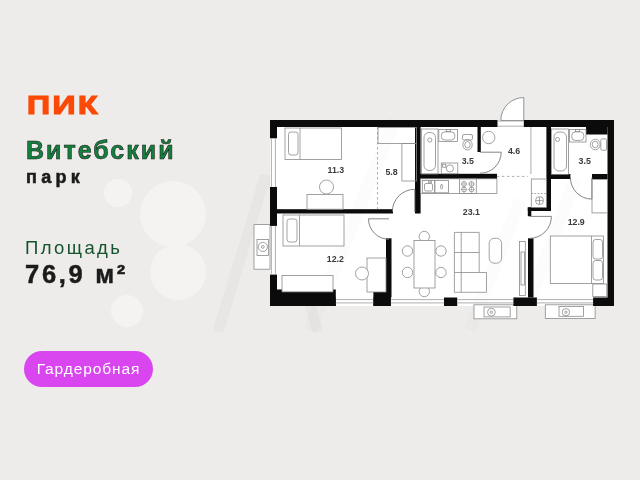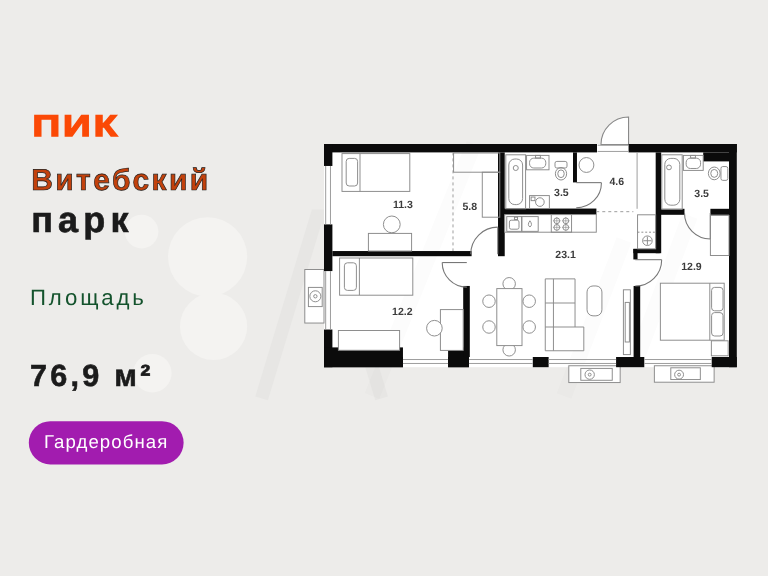--- a/index.html
+++ b/index.html
@@ -12,29 +12,29 @@
 <svg class="abs" style="left:0;top:0" width="640" height="480" viewBox="0 0 640 480">
   <path d="M 218,332 L 264,180 L 272,180 L 318,332" fill="none" stroke="#e7e6e4" stroke-width="11"></path>
   <circle cx="173" cy="214" r="33" fill="#f4f3f1"></circle>
   <circle cx="178" cy="272" r="28" fill="#f4f3f1"></circle>
   <circle cx="127" cy="311" r="16" fill="#f4f3f1"></circle>
   <circle cx="118" cy="193" r="14" fill="#f4f3f1"></circle>
 </svg>
 
 <div class="abs" style="left:27px;top:91.2px;font-size:25px;font-weight:700;color:#fb4906;letter-spacing:2px;-webkit-text-stroke:1.2px #fb4906;transform:scaleX(1.28);transform-origin:left top;">ПИК</div>
 
-<div class="abs" style="left:26px;top:135.5px;font-size:25px;font-weight:700;color:#c2410c;letter-spacing:2px;-webkit-text-stroke:0.55px #1b1b1b;">Витебский</div>
-
-<div class="abs" style="left:26px;top:166.5px;font-size:30px;font-weight:700;color:#1b1b1b;letter-spacing:4.3px;-webkit-text-stroke:0.55px #1b1b1b;">парк</div>
+<div class="abs" style="left:26px;top:135.5px;font-size:25px;font-weight:700;color:#15803d;letter-spacing:2px;-webkit-text-stroke:0.55px #1b1b1b;">Витебский</div>
+
+<div class="abs" style="left:26px;top:166.5px;font-size:18px;font-weight:700;color:#1b1b1b;letter-spacing:4.3px;-webkit-text-stroke:0.55px #1b1b1b;">парк</div>
 
 <div class="abs" style="left:25px;top:236.7px;font-size:18.5px;color:#14532d;letter-spacing:2.4px;">Площадь</div>
 
-<div class="abs" style="left:25px;top:260.1px;font-size:25.5px;font-weight:700;color:#1b1b1b;letter-spacing:2.7px;margin-top:40px;-webkit-text-stroke:0.5px #1b1b1b;">76,9 м²</div>
-
-<div class="abs" style="left:24px;top:351px;width:129px;height:36px;background:#a21caf;border-radius:18px;color:#ffffff;font-size:15.5px;letter-spacing:0.9px;display:flex;align-items:center;justify-content:center;">Гардеробная</div>
+<div class="abs" style="left:25px;top:260.1px;font-size:25.5px;font-weight:700;color:#1b1b1b;letter-spacing:2.7px;-webkit-text-stroke:0.5px #1b1b1b;">76,9 м²</div>
+
+<div class="abs" style="left:24px;top:351px;width:129px;height:36px;background:#d946ef;border-radius:18px;color:#ffffff;font-size:15.5px;letter-spacing:0.9px;display:flex;align-items:center;justify-content:center;">Гардеробная</div>
 
 <svg class="abs" style="left:0;top:0" width="640" height="480" viewBox="0 0 640 480">
   <g stroke-linecap="butt">
 
   <rect x="270" y="120" width="344" height="186" fill="#ffffff"></rect>
 
   <path d="M 310,330 L 395,120 M 470,330 L 520,200 M 530,300 L 575,180" stroke="rgba(60,60,55,0.016)" stroke-width="13" fill="none"></path>
 
   <path d="M 523.8,120.5 L 523.8,97.5 A 23,23 0 0 0 500.8,120.5 Z" fill="#ffffff" stroke="#888888" stroke-width="0.9"></path>
 

